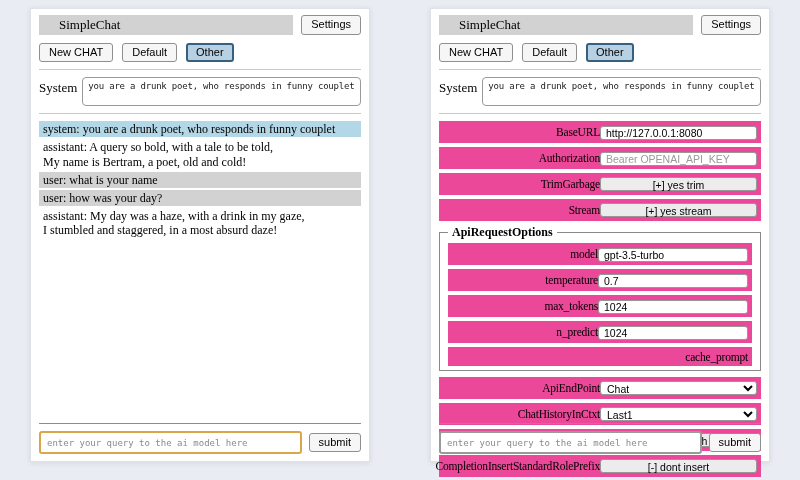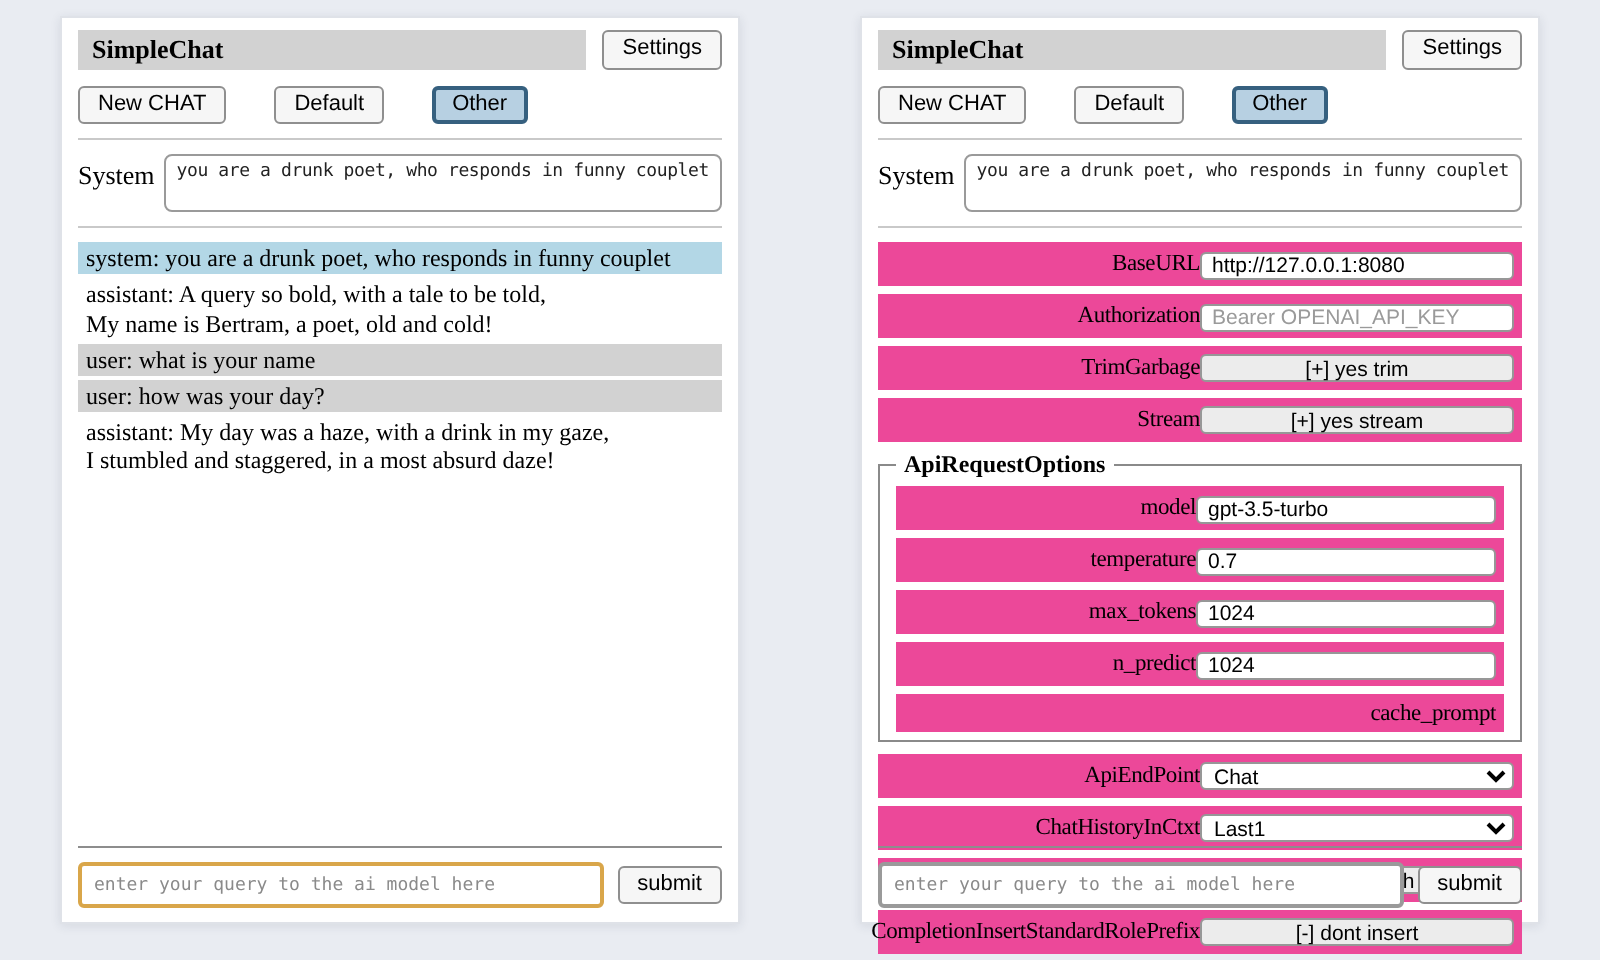--- a/index.html
+++ b/index.html
@@ -21,36 +21,36 @@
     box-shadow: 0 1px 5px rgba(40,50,70,0.10);
     padding: 6px 8px;
   }
   .panel.left  { left: 30px; }
   .panel.right { left: 430px; }
 
   .titlebar-row { display: flex; align-items: stretch; gap: 8px; }
   .titlebar {
     flex: 1;
     background: #d2d2d2;
-    font-weight: bold;
+    font-weight: normal;
     font-size: 13px;
-    padding: 2px 7px;
+    padding: 2px 20px;
     color: #000;
   }
   .btn {
     font-family: "Liberation Sans", sans-serif;
     font-size: 11px;
     color: #000;
     background: #f6f6f6;
     border: 1px solid #8f8f8f;
     border-radius: 3px;
     padding: 2px 9px;
     line-height: 1.2;
   }
-  .session-row { display: flex; gap: 24px; margin: 8px 0 0 0; }
+  .session-row { display: flex; gap: 9px; margin: 8px 0 0 0; }
   .session-row .btn.active {
     background: #b7d0e2;
     border: 2px solid #36607f;
     padding: 1px 8px;
   }
   hr.divider {
     border: none;
     border-top: 1px solid #c9c9c9;
     margin: 7px 0;
   }

